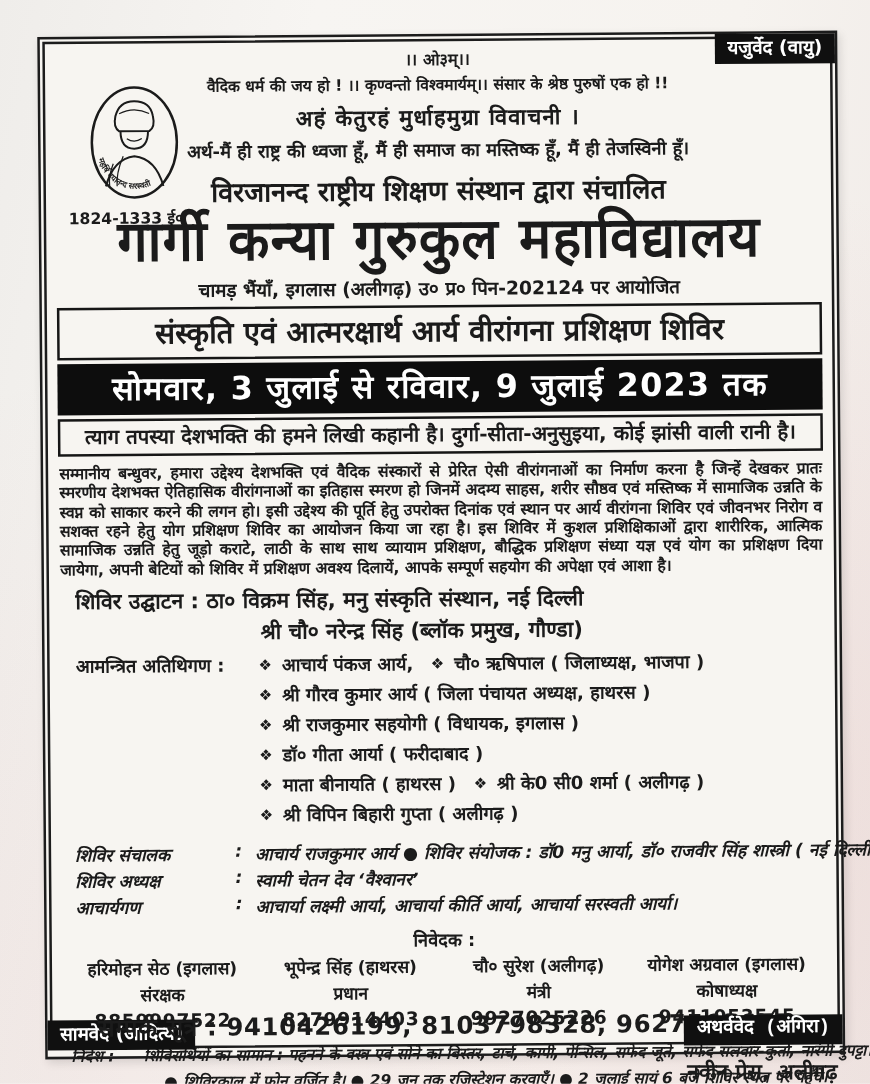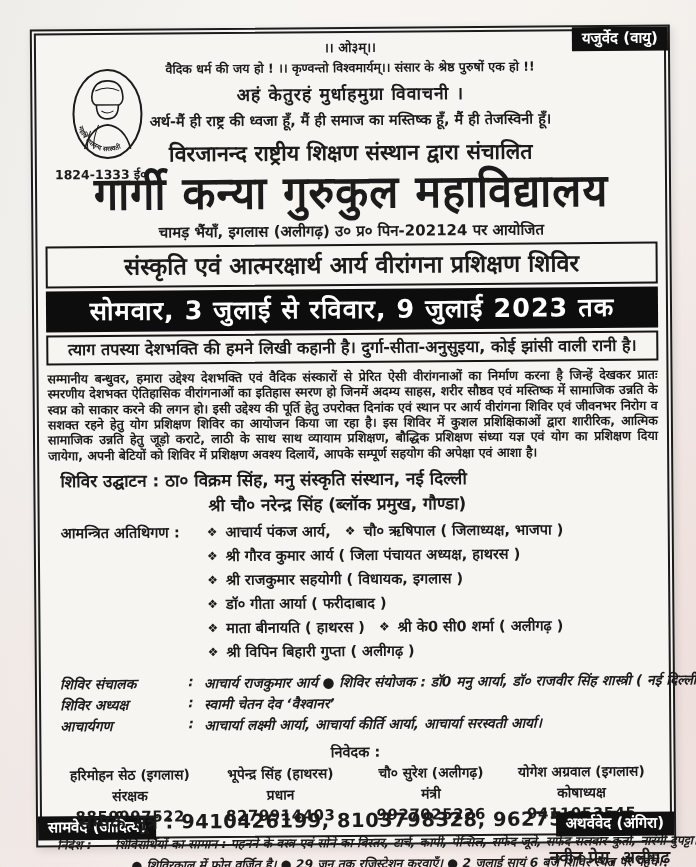--- a/index.html
+++ b/index.html
@@ -21,21 +21,21 @@
     border:2px solid #1c1c1c;height:calc(100% - 4px);position:relative;
     padding:0 7px;box-sizing:border-box;
   }
   .badge{
     background:#101010;color:#fff;font-weight:bold;font-size:15px;
     padding:2px 10px 4px;white-space:nowrap;line-height:1.2;
   }
   .badge.tl{position:absolute;left:-4px;top:-4px;}
   .badge.tr{position:absolute;right:-4px;top:-4px;margin-left:19px;}
   .badge.bl{position:absolute;left:-4px;bottom:-3px;}
-  .badge.br{position:absolute;right:-4px;bottom:-3px;}
+  .badge.br{position:absolute;right:-4px;bottom:-3px;font-family:Liberation Mono, monospace;}
   .om-line{text-align:center;font-weight:bold;font-size:13px;padding-top:5px;}
   .mantra-line{text-align:center;font-weight:bold;font-size:12.5px;margin-top:3px;white-space:nowrap;}
   .center-col{margin:0 104px;text-align:center;}
   .sanskrit{font-weight:bold;font-size:17.5px;margin-top:5px;letter-spacing:1px;}
   .meaning{font-weight:bold;font-size:14.5px;margin-top:4px;white-space:nowrap;}
   .managed{font-weight:bold;font-size:21.5px;margin-top:8px;white-space:nowrap;}
   .institute{
     text-align:center;font-weight:bold;font-size:43px;line-height:1.12;
     margin-top:2px;letter-spacing:1px;transform:scaleY(1.05);white-space:nowrap;
   }

